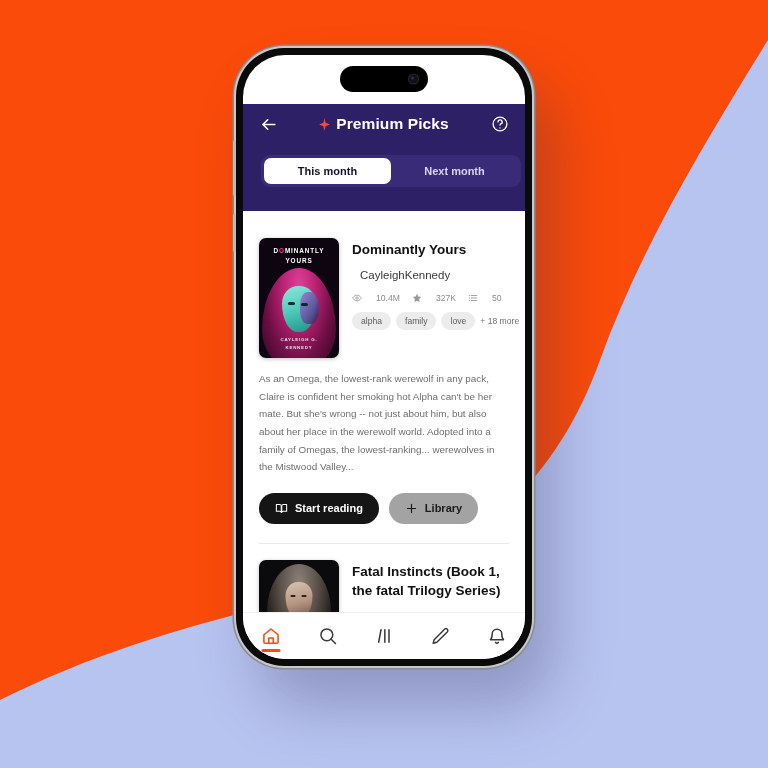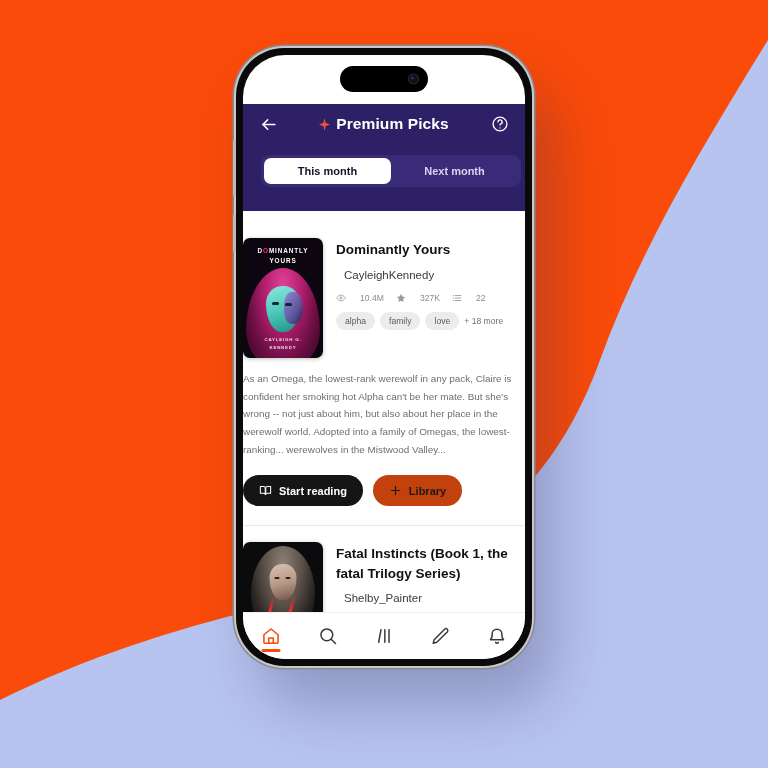--- a/index.html
+++ b/index.html
@@ -191,21 +191,21 @@
     color: #14122b;
   }
 
   
   #app-body {
     position: absolute;
     left: 0; right: 0;
     top: 167px;
     bottom: 46px;
     background: #fff;
-    padding: 0 0;
+    padding: 0 16px;
     overflow: hidden;
   }
 
   .book {
     padding-top: 16px;
   }
   .book-top {
     display: flex;
     gap: 13px;
   }
@@ -366,21 +366,21 @@
     align-items: center;
     gap: 7px;
     border-radius: 999px;
     font-size: 11px;
     font-weight: bold;
     padding: 9px 16px;
     cursor: pointer;
     white-space: nowrap;
   }
   .btn-primary { background:#151515; color:#fff; }
-  .btn-secondary { background:#c2410c; color:#1a1a1a; }
+  .btn-secondary { background:#a3a3a3; color:#1a1a1a; }
 
   .divider {
     height: 1px;
     background: #e9e9e9;
     margin: 19px 0 0 0;
   }
 
   
   #tabbar {
     position: absolute;
@@ -500,21 +500,21 @@
                 </div>
                 <div class="st">
                   <svg width="10" height="10" viewBox="0 0 24 24" fill="none" stroke="#9a9a9a" stroke-width="2.2" stroke-linecap="round">
                     <line x1="8" y1="6" x2="21" y2="6"></line>
                     <line x1="8" y1="12" x2="21" y2="12"></line>
                     <line x1="8" y1="18" x2="21" y2="18"></line>
                     <line x1="3" y1="6" x2="3.6" y2="6"></line>
                     <line x1="3" y1="12" x2="3.6" y2="12"></line>
                     <line x1="3" y1="18" x2="3.6" y2="18"></line>
                   </svg>
-                  <span>22</span>
+                  <span>50</span>
                 </div>
               </div>
 
               <div class="btags">
                 <span class="tag">alpha</span>
                 <span class="tag">family</span>
                 <span class="tag">love</span>
                 <span class="tag-more">+ 18 more</span>
               </div>
             </div>

